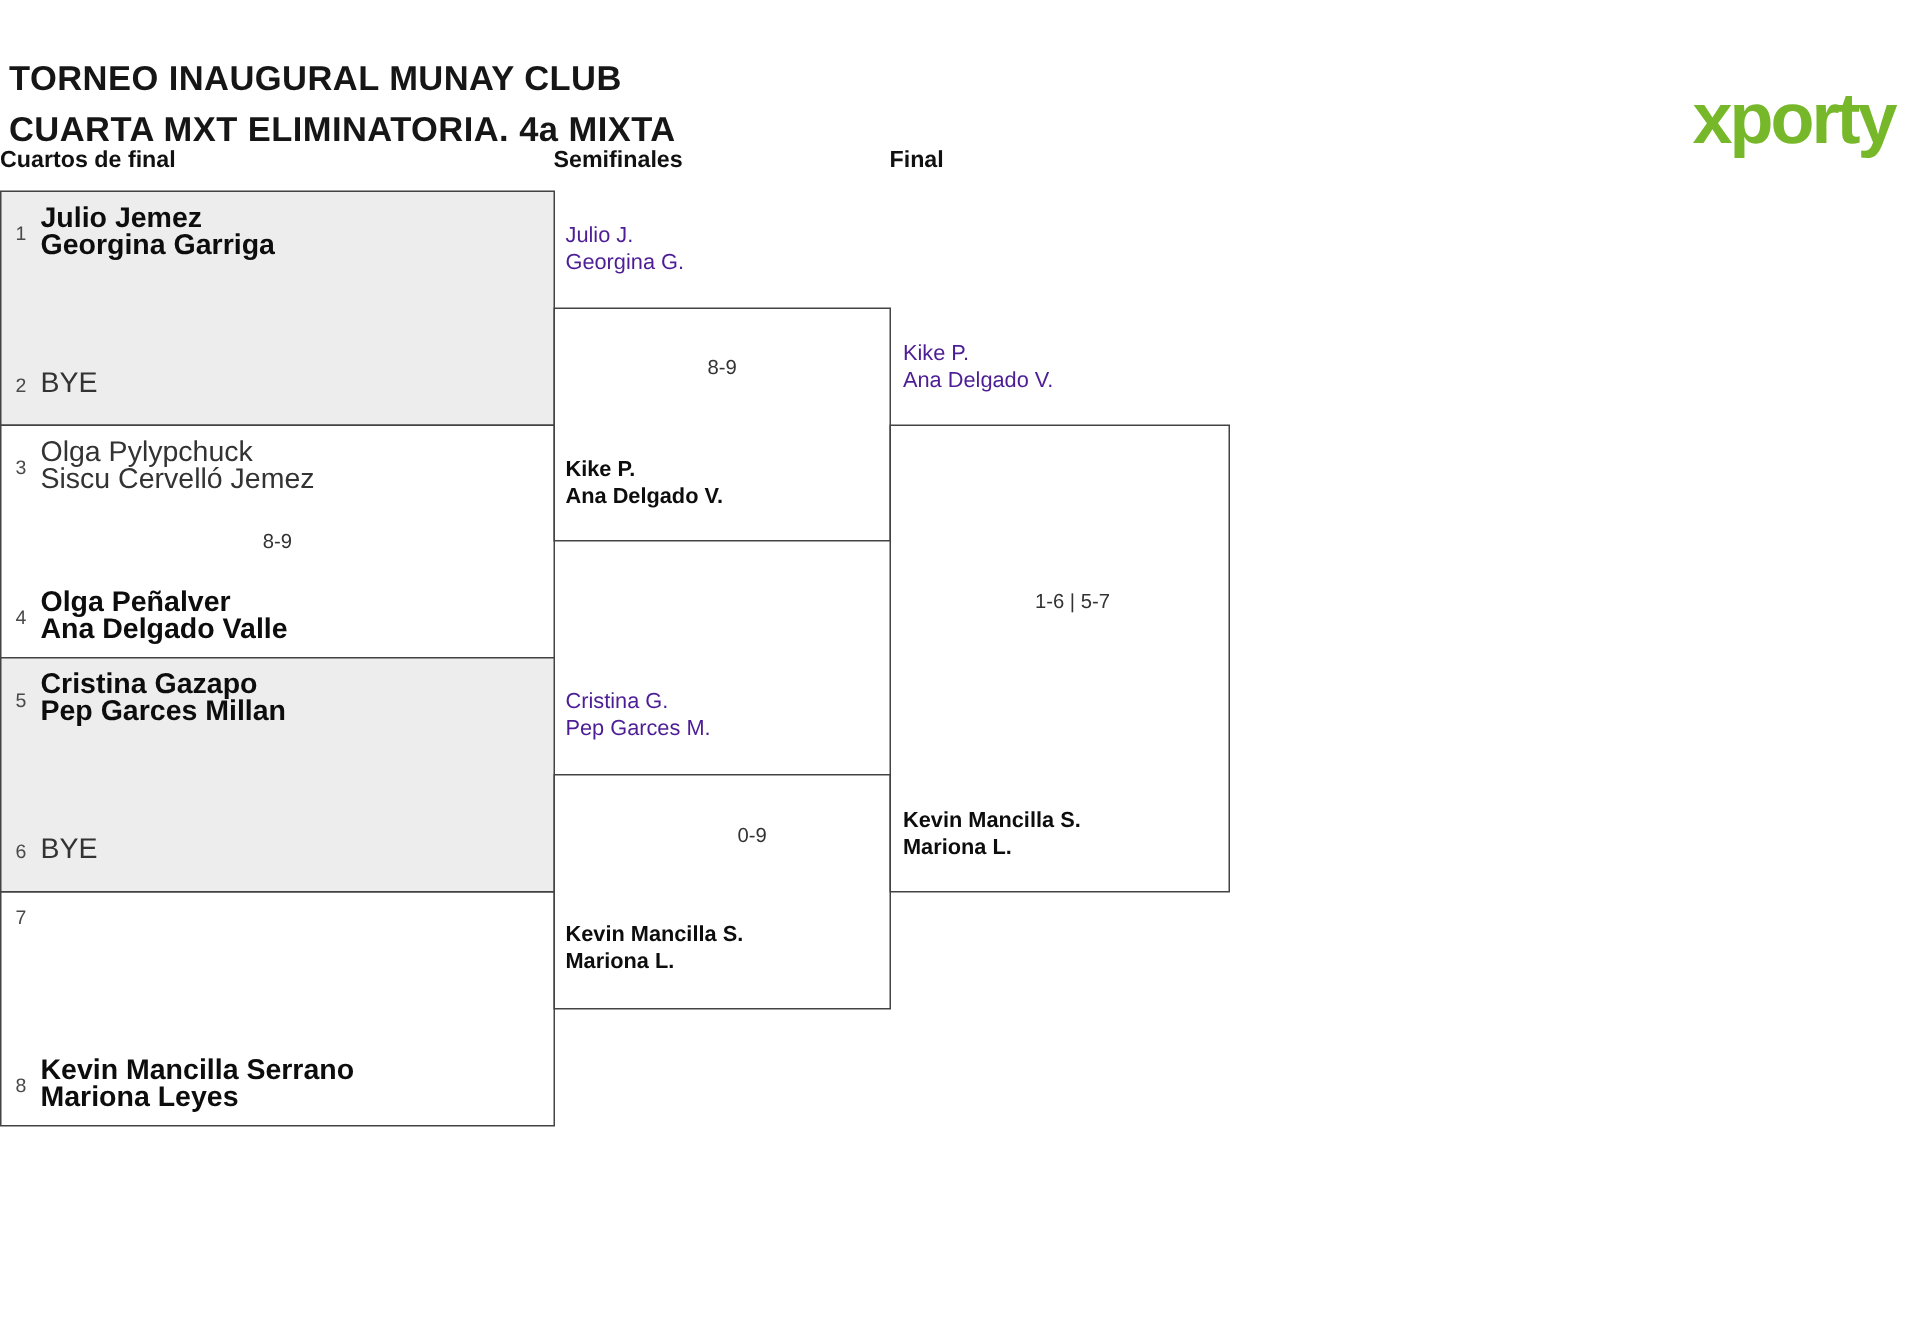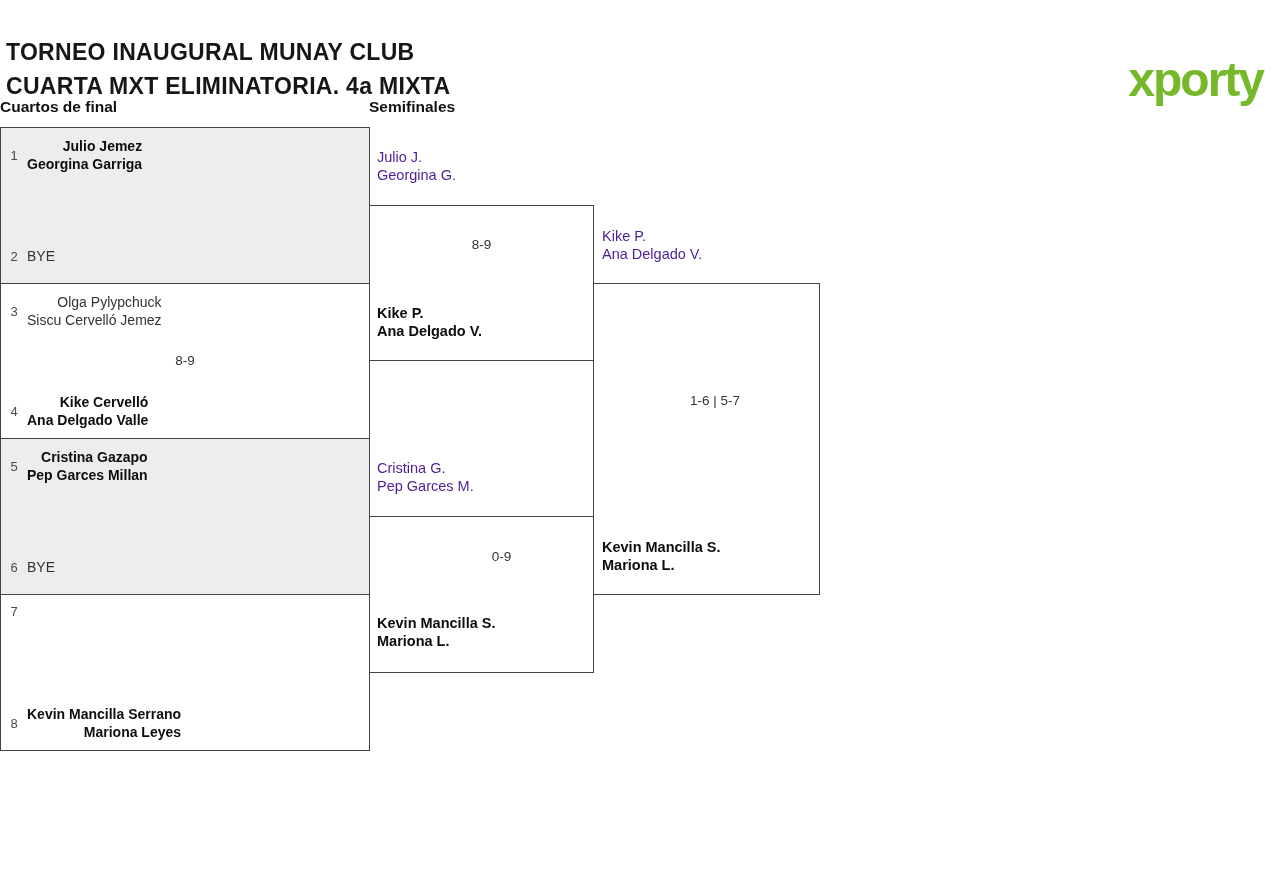--- a/index.html
+++ b/index.html
@@ -22,21 +22,21 @@
   .c1{left:0;width:370px;}
   .c2{left:369px;width:225px;}
   .c3{left:593px;width:227px;}
   
   .box{position:absolute;border:1px solid #434343;box-sizing:border-box;background:transparent;}
   .qf{left:0;width:370px;display:flex;flex-direction:column;justify-content:space-between;padding:9px 0;}
   .qf.grey{background:#ededed;}
   .pair{display:flex;align-items:center;}
   .seed{flex:0 0 26px;width:26px;text-align:center;font-size:13px;color:#4a4a4a;}
   .names{min-height:36px;display:flex;flex-direction:column;justify-content:center;
-         font-size:14px;line-height:18px;color:#333;text-align:right;}
+         font-size:19px;line-height:18px;color:#333;}
   .qscore{text-align:center;font-size:13.5px;color:#333;line-height:18px;}
   .winner{font-weight:700;color:#0d0d0d;}
   
   .entrant{position:absolute;font-size:14.5px;line-height:18px;color:#4c1d95;}
   .entrant.winner{font-weight:700;color:#0d0d0d;}
   .rscore{position:absolute;text-align:center;font-size:13.5px;line-height:18px;color:#333;}
 </style>
 </head>
 <body>
 
@@ -47,20 +47,21 @@
     <div>CUARTA MXT ELIMINATORIA. 4a MIXTA</div>
   </div>
 
   <div class="logo">
 
     <span class="wordmark">xporty</span>
   </div>
 
   <div class="colh c1">Cuartos de final</div>
   <div class="colh c2">Semifinales</div>
+  <div class="colh c3">Final</div>
 
   <div class="box qf grey" style="top:127px;height:157px;">
     <div class="pair">
       <span class="seed">1</span>
       <div class="names winner">
         <div>Julio Jemez</div>
         <div>Georgina Garriga</div>
       </div>
     </div>
     <div class="qscore"></div>
@@ -78,21 +79,21 @@
       <span class="seed">3</span>
       <div class="names">
         <div>Olga Pylypchuck</div>
         <div>Siscu Cervelló Jemez</div>
       </div>
     </div>
     <div class="qscore">8-9</div>
     <div class="pair">
       <span class="seed">4</span>
       <div class="names winner">
-        <div>Kike Cervelló</div>
+        <div>Olga Peñalver</div>
         <div>Ana Delgado Valle</div>
       </div>
     </div>
   </div>
 
   <div class="box qf grey" style="top:438px;height:157px;">
     <div class="pair">
       <span class="seed">5</span>
       <div class="names winner">
         <div>Cristina Gazapo</div>

